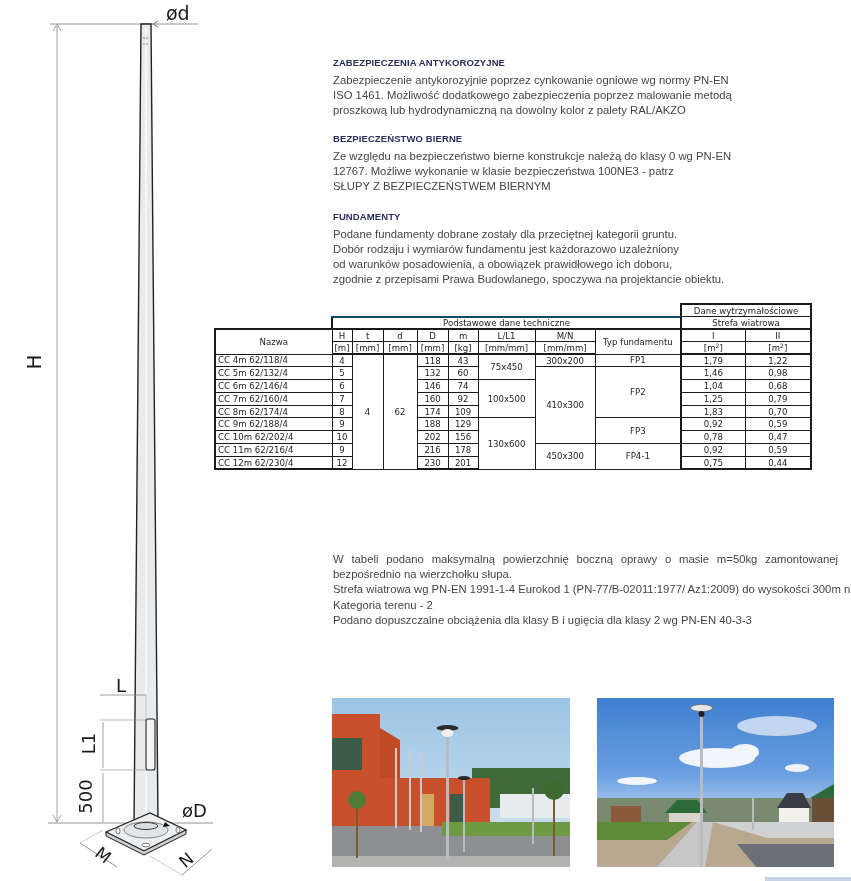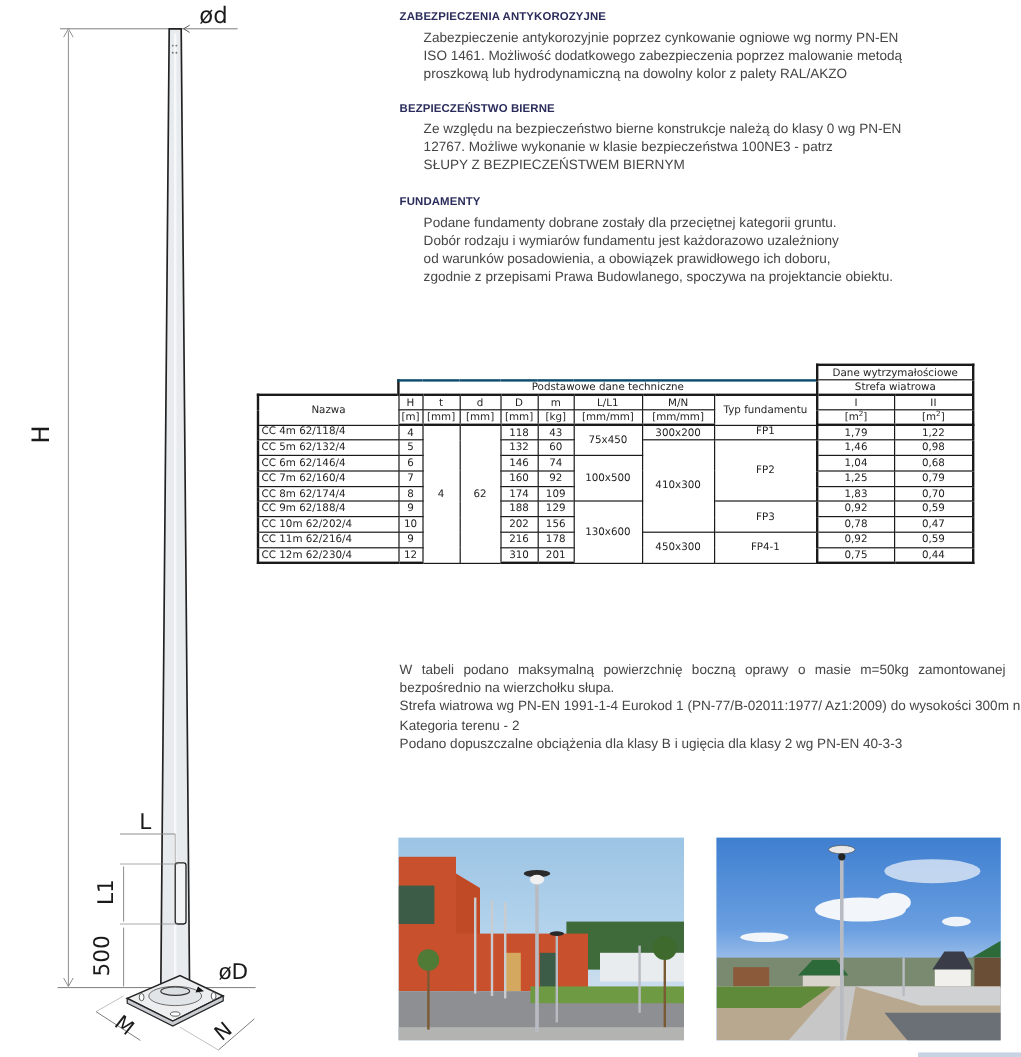--- a/index.html
+++ b/index.html
@@ -5,23 +5,23 @@
   * { box-sizing: border-box; margin: 0; padding: 0; }
   html, body { width: 851px; height: 881px; background: #ffffff; overflow: hidden; }
   body { position: relative; font-family: "Liberation Sans", sans-serif; color: #3a3a3a; }
 
   
   .drawing { position: absolute; left: 0; top: 0; width: 230px; height: 881px; }
   .dim-label { position: absolute; font-family: "DejaVu Sans", sans-serif; color: #1a1a1a; }
 
   
   .section { position: absolute; left: 333px; width: 500px; }
-  .sec-head { font-size: 9.5px; font-weight: bold; color: #2b2d5c; letter-spacing: 0.1px; margin-bottom: 5px; }
+  .sec-head { font-size: 9.5px; font-weight: bold; color: #2b2d5c; letter-spacing: 0.1px; margin-bottom: 5px; margin-top: 48px; }
   .sec-body { font-size: 11.3px; line-height: 15px; color: #454545; }
-  .sec-body div { white-space: nowrap; margin-left: 20px; }
+  .sec-body div { white-space: nowrap; }
 
   
   table.spec { position: absolute; left: 214px; top: 303px; border-collapse: collapse; font-family: "DejaVu Sans", sans-serif; font-size: 8.6px; color: #1e1e1e; padding-left: 48px; }
   table.spec td { border: 1px solid #1a1a1a; text-align: center; height: 12.8px; padding: 0 2px; white-space: nowrap; }
   table.spec td.name { text-align: left; padding-left: 2px; }
   table.spec td.blank { border: none; }
   table.spec td.thick-l { border-left: 2px solid #1a1a1a; }
   table.spec td.thick-r { border-right: 2px solid #1a1a1a; }
   table.spec tr.hdr td { height: 12.5px; }
   table.spec tr.thick-b td { border-bottom: 2px solid #1a1a1a; }
@@ -242,21 +242,21 @@
     <td>216</td>
     <td>178</td>
     <td rowspan="2">450x300</td>
     <td rowspan="2">FP4-1</td>
     <td class="thick-l">0,92</td>
     <td class="thick-r">0,59</td>
   </tr>
   <tr class="thick-b">
     <td class="name thick-l">CC 12m 62/230/4</td>
     <td>12</td>
-    <td>310</td>
+    <td>230</td>
     <td>201</td>
     <td class="thick-l">0,75</td>
     <td class="thick-r">0,44</td>
   </tr>
 </tbody>
   </table>
 
 <div class="notes">
   <div>W tabeli podano maksymalną powierzchnię boczną oprawy o masie m=50kg zamontowanej bezpośrednio na wierzchołku słupa.</div>
   <div style="white-space:nowrap;">Strefa wiatrowa wg PN-EN 1991-1-4 Eurokod 1 (PN-77/B-02011:1977/ Az1:2009) do wysokości 300m n.p.m.</div>

